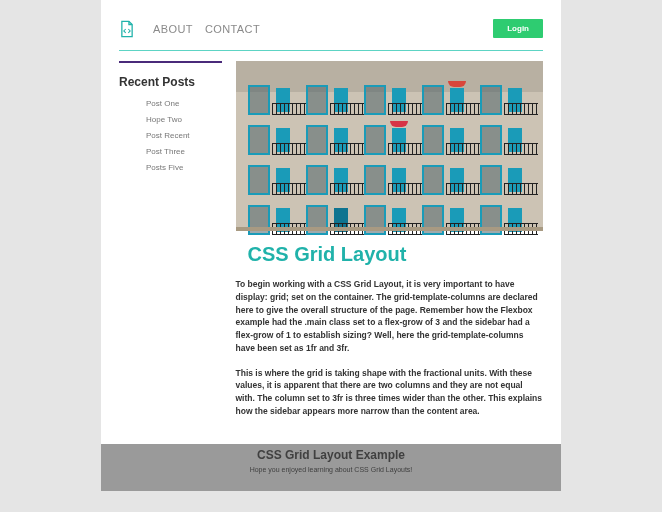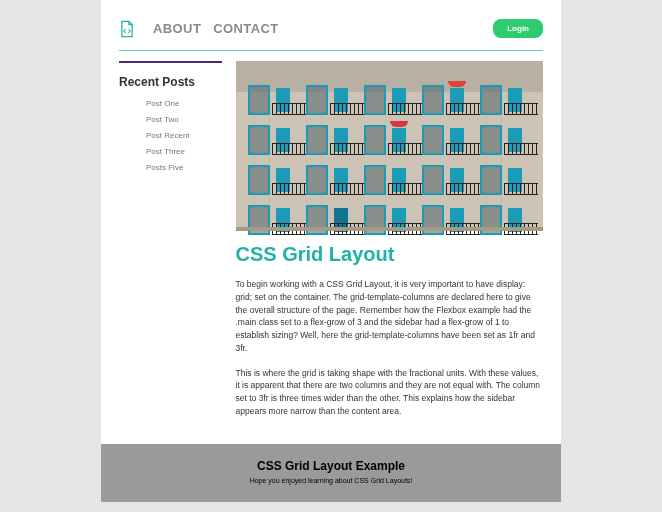--- a/index.html
+++ b/index.html
@@ -2,42 +2,42 @@
 <html><head>
 <meta charset="utf-8">
 <style>
 * { margin: 0; padding: 0; box-sizing: border-box; }
 body { background: #e5e5e5; font-family: Arial, Helvetica, sans-serif; color: #333; }
 .page { width: 460px; margin: 0 auto; background: #fff; padding: 15px 18px 0 18px; position: relative; }
 .header { display: flex; align-items: center; padding: 4px 0 8px 0; }
 .logo { width: 16px; height: 16px; display: flex; align-items: center; justify-content: center; margin-right: 18px; }
 .logo svg { width: 16px; height: 18px; }
 .nav { display: flex; gap: 12px; }
-.nav-item { font-size: 13px; letter-spacing: 0.4px; color: #8a8a8a; font-weight: 700; cursor: pointer; }
-.login-btn { margin-left: auto; background: #2ecc71; color: #fff; border: none; padding: 5px 14px; border-radius: 8px; font-size: 8px; font-weight: 700; cursor: pointer; }
+.nav-item { font-size: 11px; letter-spacing: 0.4px; color: #8a8a8a; font-weight: 400; cursor: pointer; }
+.login-btn { margin-left: auto; background: #2ecc71; color: #fff; border: none; padding: 5px 14px; border-radius: 1px; font-size: 8px; font-weight: 700; cursor: pointer; }
 .hr { border: none; border-top: 1px solid #5dd4c4; margin: 4px 0 10px 0; }
 .main { display: grid; grid-template-columns: 1fr 3fr; column-gap: 14px; }
 .sidebar { border-top: 2px solid #4a2a7a; padding: 12px 0 0 0; }
 .sidebar-title { font-size: 12px; font-weight: 700; margin-bottom: 10px; }
 .posts-list { list-style: none; }
 .posts-list li { font-size: 8px; color: #777; margin-bottom: 7px; cursor: pointer; padding-left: 27px; }
 .content { }
 .hero { width: 100%; height: 170px; margin-bottom: 12px; position: relative; background: linear-gradient(#b8b0a2 0%, #b8b0a2 18%, #ccc3b4 18%, #ccc3b4 100%); }
 .floor { position: absolute; left: 0; right: 0; display: flex; justify-content: space-between; padding: 0 12px; }
 .floor1 { top: 18px; } .floor2 { top: 58px; } .floor3 { top: 98px; } .floor4 { top: 138px; }
 .unit { width: 58px; height: 36px; display: flex; align-items: flex-end; }
 .window { width: 22px; height: 30px; background: rgba(80,100,105,0.55); border: 2px solid #1a9bb8; margin-right: 2px; }
 .balcony { width: 34px; height: 30px; position: relative; }
 .door { position: absolute; bottom: 3px; left: 4px; width: 14px; height: 24px; background: #1a9bb8; }
 .rail { position: absolute; bottom: 0; left: 0; right: 0; height: 12px; border: 1px solid #222; border-left: none; border-right: none; background: repeating-linear-gradient(90deg, #222 0 1px, transparent 1px 4px); }
 .awn { position: absolute; top: -4px; left: 2px; width: 18px; height: 6px; background: #d9463b; border-radius: 0 0 6px 6px; }
 .ground-band { position: absolute; bottom: 0; left: 0; right: 0; height: 4px; background: #a89a82; }
-.article-title { color: #20b2aa; font-size: 20px; font-weight: 800; margin-bottom: 10px; }
-.para { font-size: 8.5px; line-height: 1.5; font-weight: 400; color: #333; margin-bottom: 10px; margin-top: 12px; }
-.footer { background: #9a9a9a; color: #000000; text-align: center; padding: 15px 10px 18px 10px; margin: 16px -18px 0 -18px; }
+.article-title { color: #20b2aa; font-size: 20px; font-weight: 800; margin-bottom: 10px; margin-left: 12px; }
+.para { font-size: 8.5px; line-height: 1.5; font-weight: 700; color: #333; margin-bottom: 10px; margin-top: 12px; }
+.footer { background: #9a9a9a; color: #404040; text-align: center; padding: 4px 10px 18px 10px; margin: 16px -18px 0 -18px; }
 .footer-title { font-size: 12px; font-weight: 800; margin-bottom: 4px; }
 .footer-sub { font-size: 7px; }
 </style>
 </head>
 <body>
 
 <div class="page">
 
   <div class="header">
     <span class="logo">
@@ -55,21 +55,21 @@
   </div>
 
   <hr class="hr">
 
   <div class="main">
 
     <aside class="sidebar">
       <div class="sidebar-title">Recent Posts</div>
       <ul class="posts-list">
         <li>Post One</li>
-        <li>Post Two</li>
+        <li>Hope Two</li>
         <li>Post Recent</li>
         <li>Post Three</li>
         <li>Posts Five</li>
       </ul>
     </aside>
 
     <section class="content">
       <div class="hero">
         <div class="floor floor1">
             <div class="unit">

